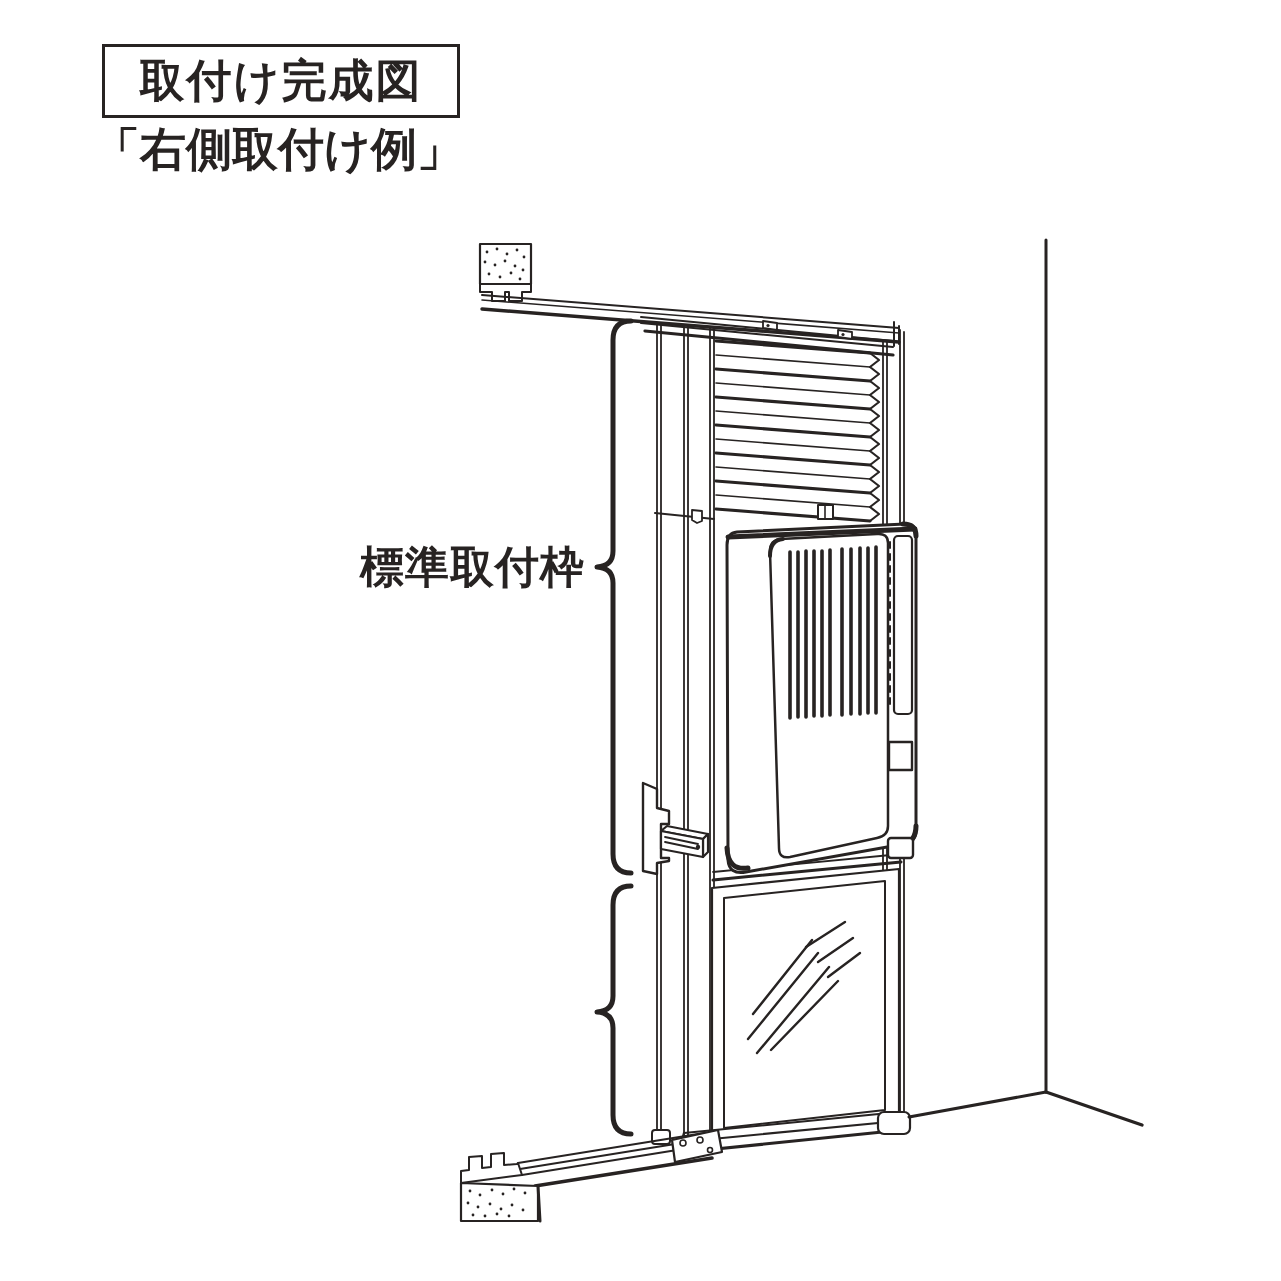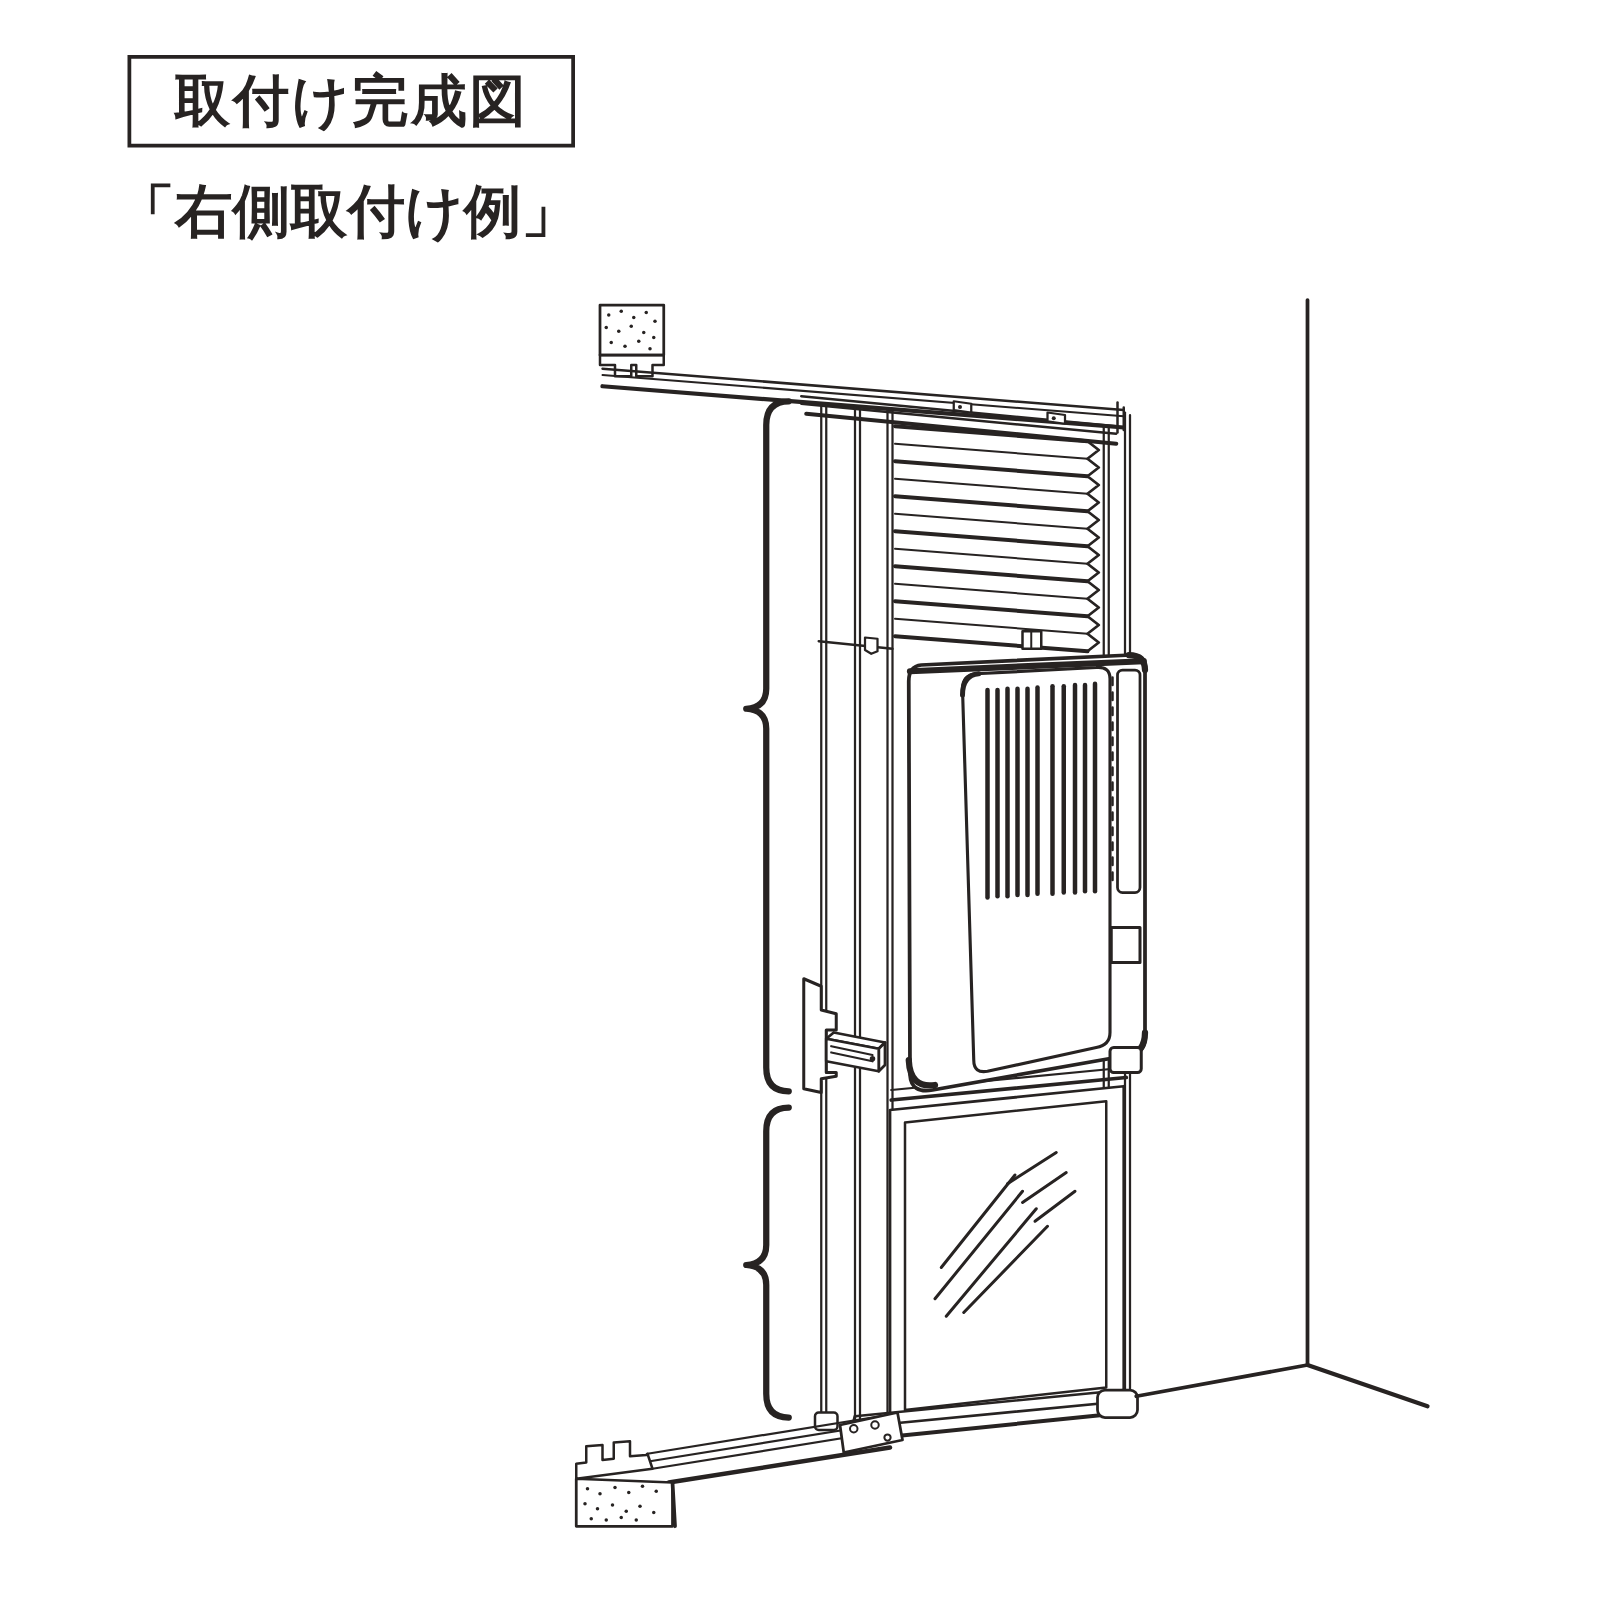--- a/index.html
+++ b/index.html
@@ -7,21 +7,21 @@
     position:relative;width:1281px;height:1281px;background:#ffffff;overflow:hidden;
     font-family:"DejaVu Sans","Liberation Sans",sans-serif;color:#272322;
   }
   .jp{font-weight:bold;color:#272322;}
   #title-box{
     position:absolute;left:102px;top:44px;width:352px;height:68px;
     border:3px solid #272322;display:flex;align-items:center;justify-content:center;
     font-size:45px;letter-spacing:2px;background:#ffffff;
   }
   #subtitle{
-    position:absolute;left:94px;top:140px;width:420px;height:60px;
+    position:absolute;left:94px;top:120px;width:420px;height:60px;
     font-size:46px;letter-spacing:0px;display:flex;align-items:center;
   }
   .frame-label{
     position:absolute;width:238px;height:52px;font-size:44px;letter-spacing:1px;
     display:flex;align-items:center;justify-content:flex-end;white-space:nowrap;
   }
   #label-standard{left:347px;top:541px;}
   #label-extension{left:347px;top:986px;}
   svg{position:absolute;left:0;top:0;}
   .ln{stroke:#272322;fill:none;stroke-linecap:round;stroke-linejoin:round;}
@@ -245,15 +245,18 @@
   </svg>
 
   <div id="title-box" class="jp">
     <span>取付け完成図</span>
   </div>
 
   <div id="subtitle" class="jp">
     <span>「右側取付け例」</span>
   </div>
 
+  <div id="label-standard" class="jp frame-label">
+    <span>標準取付枠</span>
+  </div>
 
 
 </div>
 
 </body></html>

